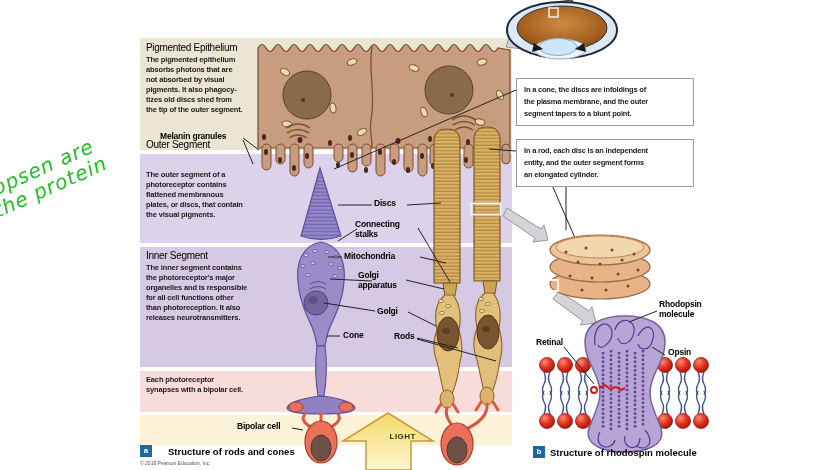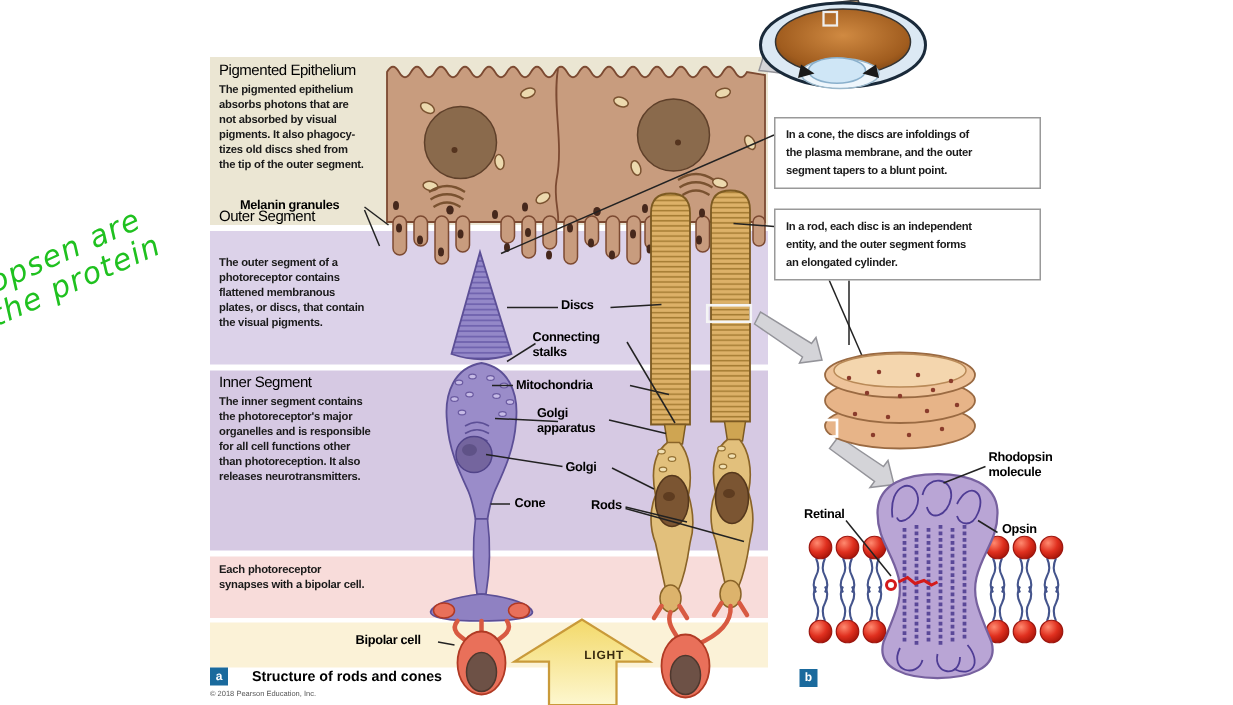--- a/index.html
+++ b/index.html
@@ -424,14 +424,15 @@
   <div class="callout" style="left:516px;top:139px">In a rod, each disc is an independent
 entity, and the outer segment forms
 an elongated cylinder.</div>
 
   <div class="lbl" style="left:659px;top:300px">Rhodopsin
 molecule</div>
   <div class="lbl" style="left:536px;top:338px">Retinal</div>
   <div class="lbl" style="left:668px;top:348px">Opsin</div>
 
   <div class="cap-marker" style="left:533px;top:446px">b</div>
+  <div class="cap-text" style="left:550px;top:447px">Structure of rhodospin molecule</div>
 
 </div>
 
 </body></html>

